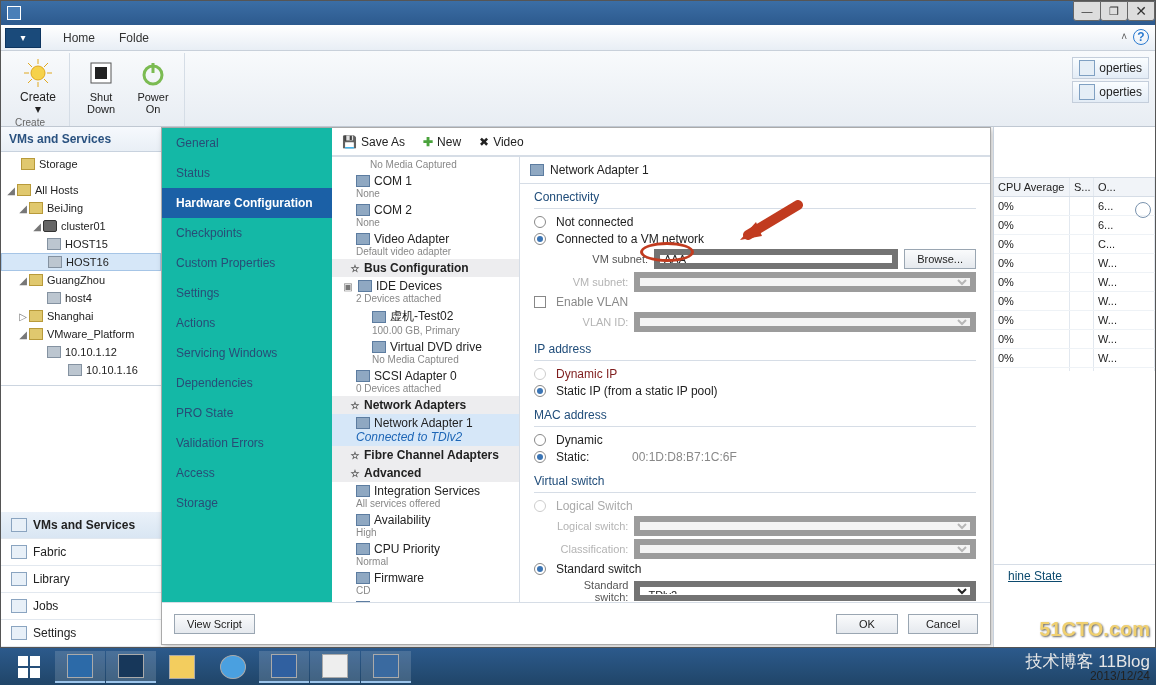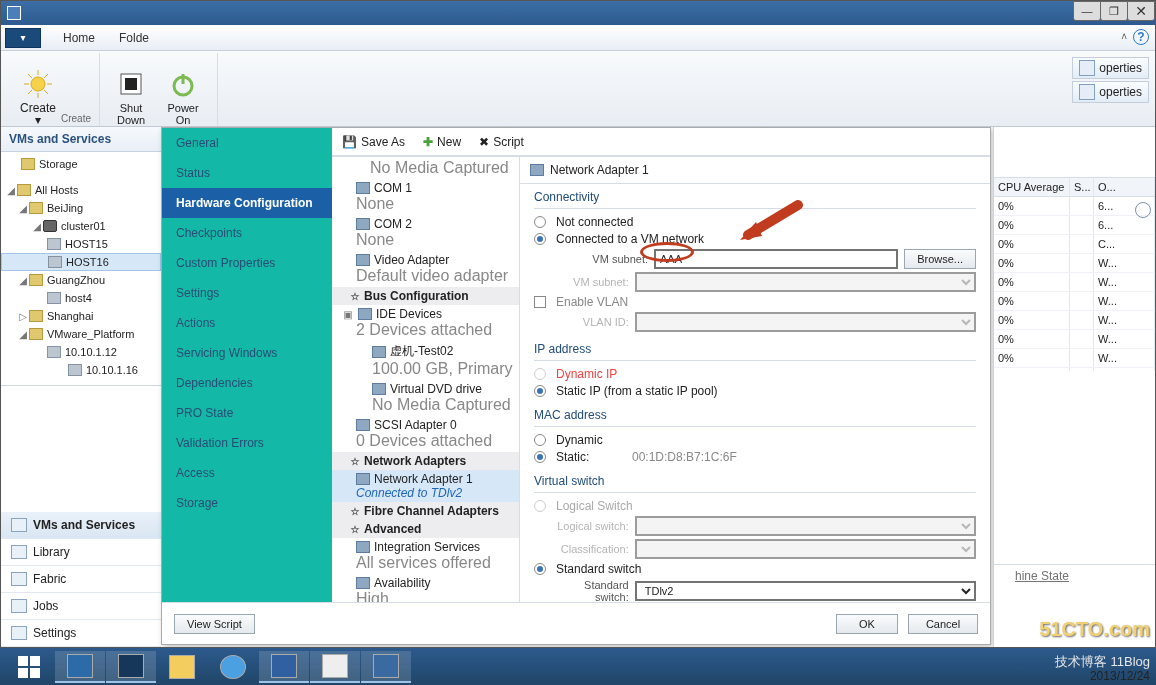--- a/index.html
+++ b/index.html
@@ -10,21 +10,21 @@
 .win-controls{position:absolute;right:0;top:0;display:flex}
 .win-btn{width:28px;height:20px;border:1px solid #666;background:#ddd;color:#333;font-size:11px;text-align:center;line-height:18px;border-radius:0 0 3px 3px;margin-left:-1px}
 .win-btn.close{font-size:14px}
 .menubar{height:26px;background:linear-gradient(#fff,#e8eef5);border-bottom:1px solid #c8d0da;display:flex;align-items:center;padding:0 4px;position:relative}
 .menu-app{width:36px;height:20px;background:#1a4a7a;border:1px solid #0d3560;margin-right:10px;display:flex;align-items:center;justify-content:center}
 .menu-app span{font-size:10px;color:#fff}
 .menu-item{padding:0 12px;color:#333}
 .help{position:absolute;right:6px;top:4px;width:16px;height:16px;border-radius:50%;border:1px solid #2a7acf;color:#2a7acf;text-align:center;line-height:14px;font-weight:bold}
 .caret-up{position:absolute;right:28px;top:6px;font-size:10px;color:#555}
 .ribbon{height:76px;background:linear-gradient(#f8fafc,#e8edf3);border-bottom:1px solid #c0c8d2;display:flex;align-items:stretch;padding:2px 6px 0 6px}
-.rgroup{display:flex;flex-direction:row;align-items:flex-end;padding:0 8px;border-right:1px solid #d5dde6}
+.rgroup{display:flex;flex-direction:column;align-items:flex-start;padding:0 8px;border-right:1px solid #d5dde6}
 .rgroup:last-child{border-right:none}
 .rbtns{display:flex;flex:1;align-items:flex-start;gap:6px}
 .rbtn{display:flex;flex-direction:column;align-items:center;justify-content:flex-start;width:46px;padding:4px 2px 0 2px;text-align:center}
 .rbtn .ico{width:32px;height:32px;margin-bottom:2px;display:flex;align-items:center;justify-content:center}
 .rbtn .lbl{font-size:11px;line-height:12px}
 .rgroup .glabel{font-size:10px;color:#666;padding:2px 0}
 .rfar{flex:1;display:flex;justify-content:flex-end;align-items:flex-start;padding-top:4px;gap:4px}
 .rfar-btn{border:1px solid #c4cedb;background:linear-gradient(#fafdff,#e3ecf6);padding:2px 6px;font-size:11px;display:flex;align-items:center;gap:4px}
 .rfar-icn{width:16px;height:16px;border:1px solid #7fa0c2;background:#e5eef6}
 .leftnav{width:160px;background:#fff;display:flex;flex-direction:column}
@@ -50,55 +50,55 @@
 .dlg-nav-item.sel::after{content:"";position:absolute;right:-10px;top:50%;margin-top:-10px;border:10px solid transparent;border-left-color:#1b60a6}
 .dlg-tb{height:28px;border-bottom:1px solid #d6dde6;display:flex;align-items:center;padding:0 6px;gap:10px}
 .dlg-tb-btn{display:flex;align-items:center;gap:4px;padding:2px 4px;color:#333}
 .dlg-tb-btn.dis{color:#aaa}
 .dlg-center{flex:1;display:flex;overflow:hidden;border-top:1px solid #d6dde6}
 .hwtree{width:188px;border-right:1px solid #d6dde6;overflow:hidden;font-size:11px}
 .hwrow{padding:2px 6px 2px 24px}
 .hwrow.head{background:#ededef;font-weight:bold;padding-left:18px;display:flex;align-items:center;gap:4px}
 .hwrow.head .tw{color:#555;width:10px}
 .hwrow.sel{background:#d6e7f8}
-.hwrow .sub{color:#888;font-size:16px}
+.hwrow .sub{color:#888;font-size:10px}
 .hwrow .link{color:#1d66b6;font-style:italic}
 .hwrow .name{display:flex;align-items:center;gap:4px}
 .hicon{width:14px;height:12px;background:#8fa8c2;border:1px solid #5c7ca0;flex:0 0 auto}
 .form{flex:1;overflow:auto;padding:0}
 .form-head{display:flex;align-items:center;gap:6px;padding:6px 10px;border-bottom:1px solid #d6dde6}
 .form-inner{padding:6px 14px 14px 14px}
 .grp{margin-bottom:10px}
 .grp-title{color:#204d7a;font-size:12px;margin-bottom:4px}
 .grp hr{border:none;border-top:1px solid #d6dde6;margin-bottom:6px}
 .frow{display:flex;align-items:center;margin:3px 0;gap:6px}
 .frow .lbl{width:96px;text-align:right;color:#555;font-size:11px}
 .frow .lbl.dis{color:#b4b4b4}
 .radio,.chk{width:12px;height:12px;border:1px solid #888;margin-right:4px;display:inline-block;vertical-align:middle}
 .radio{border-radius:50%;position:relative}
 .radio.on::after{content:"";position:absolute;left:2px;top:2px;width:6px;height:6px;background:#3a74b4;border-radius:50%}
 .radio.dis{border-color:#ccc}
-input.tb,select.sel{border:2px solid #737373;height:20px;padding:1px 4px;font-size:11px;width:100%;background:#fff}
+input.tb,select.sel{border:6px solid #737373;height:20px;padding:1px 4px;font-size:11px;width:100%;background:#fff}
 input.tb:disabled,select.sel:disabled{background:#f0f0f0;color:#999}
 .btn{border:1px solid #9aa6b2;background:linear-gradient(#fafbfc,#e5e9ee);padding:3px 12px;font-size:11px}
 .dlg-footer{height:42px;border-top:1px solid #d6dde6;display:flex;align-items:center;padding:0 12px;gap:10px}
 .dlg-footer .spacer{flex:1}
 .right-strip{width:162px;border-left:1px solid #c8d2de;background:#fff;display:flex;flex-direction:column}
 .rs-table{flex:1;overflow:hidden;border-top:1px solid #d6dde6}
 .rs-hdr{display:flex;background:#f1f4f8;border-bottom:1px solid #d6dde6}
 .rs-hdr div,.rs-row div{border-right:1px solid #e2e8ef;padding:3px 4px;font-size:11px;overflow:hidden;white-space:nowrap}
 .rs-row{display:flex;border-bottom:1px solid #eef2f6}
 .c-cpu{width:76px}.c-s{width:24px}.c-o{flex:1}
-.rs-link{color:#737373;padding:4px 21px;border-top:1px solid #d6dde6;text-decoration:underline}
+.rs-link{color:#0c4a6e;padding:4px 14px;border-top:1px solid #d6dde6;text-decoration:underline}
 .taskbar{position:absolute;left:0;right:0;bottom:0;height:37px;background:linear-gradient(#2c5a8c,#204568);display:flex;align-items:center;padding:0 4px}
 .tb-app{width:50px;height:32px;margin-right:1px;display:flex;align-items:center;justify-content:center}
 .tb-app.active{background:rgba(255,255,255,.15);border-bottom:2px solid #9dc5eb}
 .tb-app .ic{width:26px;height:24px;background:#e0e0e0;border:1px solid #aaa}
 .tb-tray{position:absolute;right:6px;bottom:2px;color:#fff;font-size:11px;text-align:right;line-height:14px}
-.tb-tray .wm{color:#e6e6e6;font-size:13px}
+.tb-tray .wm{color:#e6e6e6;font-size:17px}
 .arrow-anno{position:absolute;left:738px;top:200px;width:70px;height:40px;pointer-events:none}
 .highlight-oval{position:absolute;border:3px solid #c13b1f;border-radius:50%;left:640px;top:242px;width:54px;height:20px;pointer-events:none}
 .wm-logo{position:absolute;right:6px;bottom:44px;color:#f0d070;font-weight:bold;font-size:20px;text-shadow:1px 1px 2px rgba(0,0,0,.6);font-family:Arial;z-index:90}
 .search-ico{position:absolute;right:4px;top:75px;width:16px;height:16px;border:1px solid #7a93ae;border-radius:8px}
 </style>
 </head>
 <body>
 
 <div class="window">
 
@@ -246,25 +246,25 @@
           </div>
       </div>
       <div style="flex:1"></div>
       <div class="ln-btns">
         <div class="lnb active">
             <div class="lnb-icn"></div>
             <span>VMs and Services</span>
           </div>
         <div class="lnb">
             <div class="lnb-icn"></div>
-            <span>Library</span>
+            <span>Fabric</span>
           </div>
         <div class="lnb">
             <div class="lnb-icn"></div>
-            <span>Fabric</span>
+            <span>Library</span>
           </div>
         <div class="lnb">
             <div class="lnb-icn"></div>
             <span>Jobs</span>
           </div>
         <div class="lnb">
             <div class="lnb-icn"></div>
             <span>Settings</span>
           </div>
       </div>
@@ -295,21 +295,21 @@
             <div class="dlg-tb-btn">
                 <span>💾</span>
                 <span>Save As</span>
               </div>
             <div class="dlg-tb-btn">
                 <span style="color:#4aa23c;font-weight:bold">✚</span>
                 <span>New</span>
               </div>
             <div class="dlg-tb-btn dis">
                 <span>✖</span>
-                <span>Script</span>
+                <span>Video</span>
               </div>
           </div>
 
           <div class="dlg-center">
 
             <div class="hwtree">
               <div class="hwrow" style="padding-left:38px">
                   <div class="sub">No Media Captured</div>
                 </div>
               <div class="hwrow">
@@ -455,21 +455,21 @@
                       <span class="lbl dis">VLAN ID:</span>
                       <select class="sel" disabled=""></select>
                     </div>
                 </div>
 
                 <div class="grp">
                   <div class="grp-title">IP address</div>
                     <hr>
                   <div class="frow">
                       <span class="radio dis"></span>
-                      <span style="color:#ef4444">Dynamic IP</span>
+                      <span style="color:#7f1d1d">Dynamic IP</span>
                     </div>
                   <div class="frow">
                       <span class="radio on"></span>
                       <span>Static IP (from a static IP pool)</span>
                     </div>
                 </div>
 
                 <div class="grp">
                   <div class="grp-title">MAC address</div>
                     <hr>

